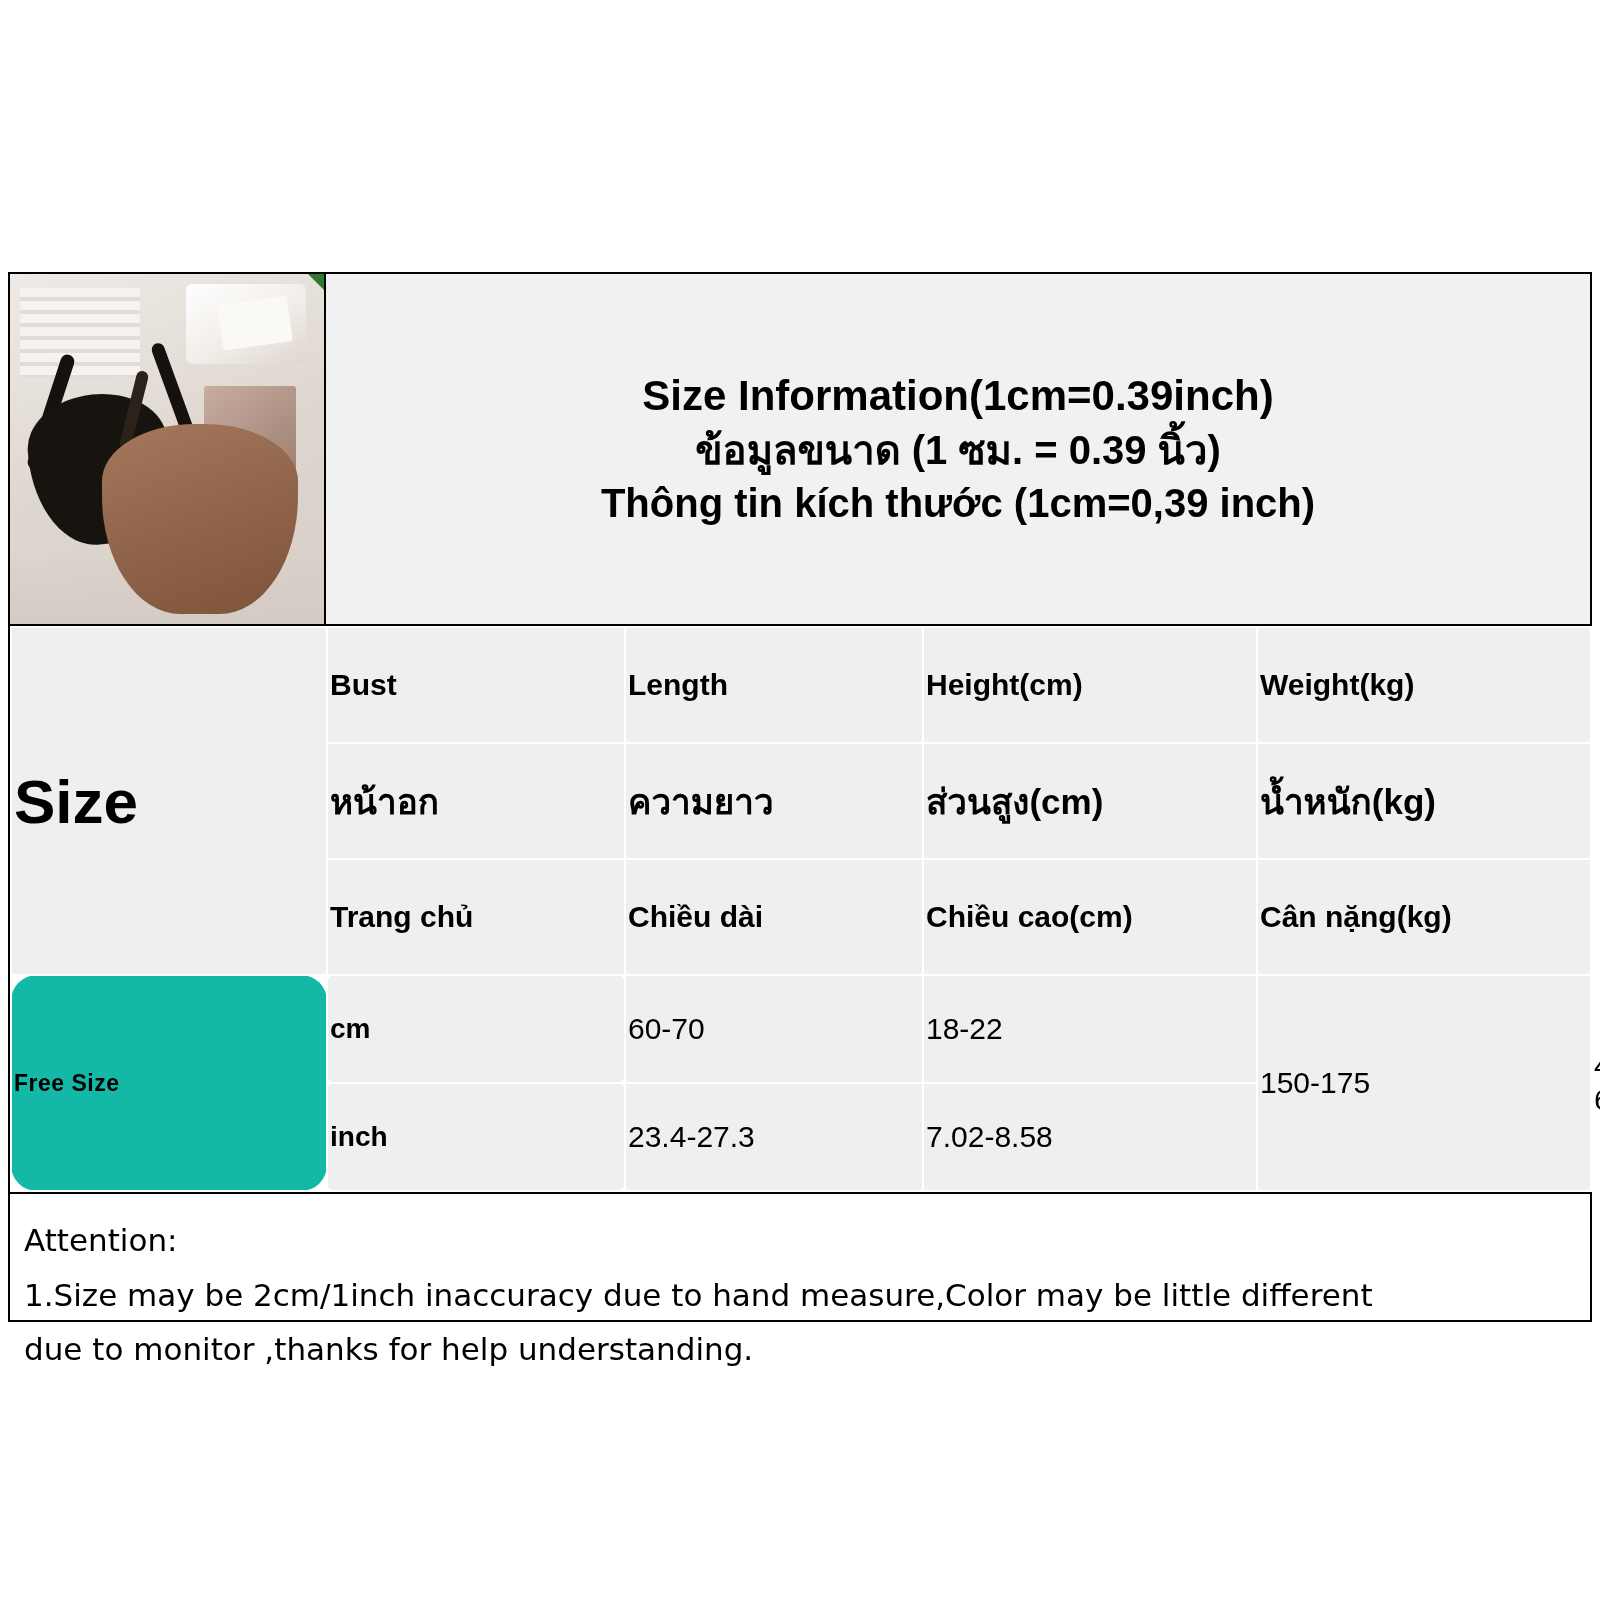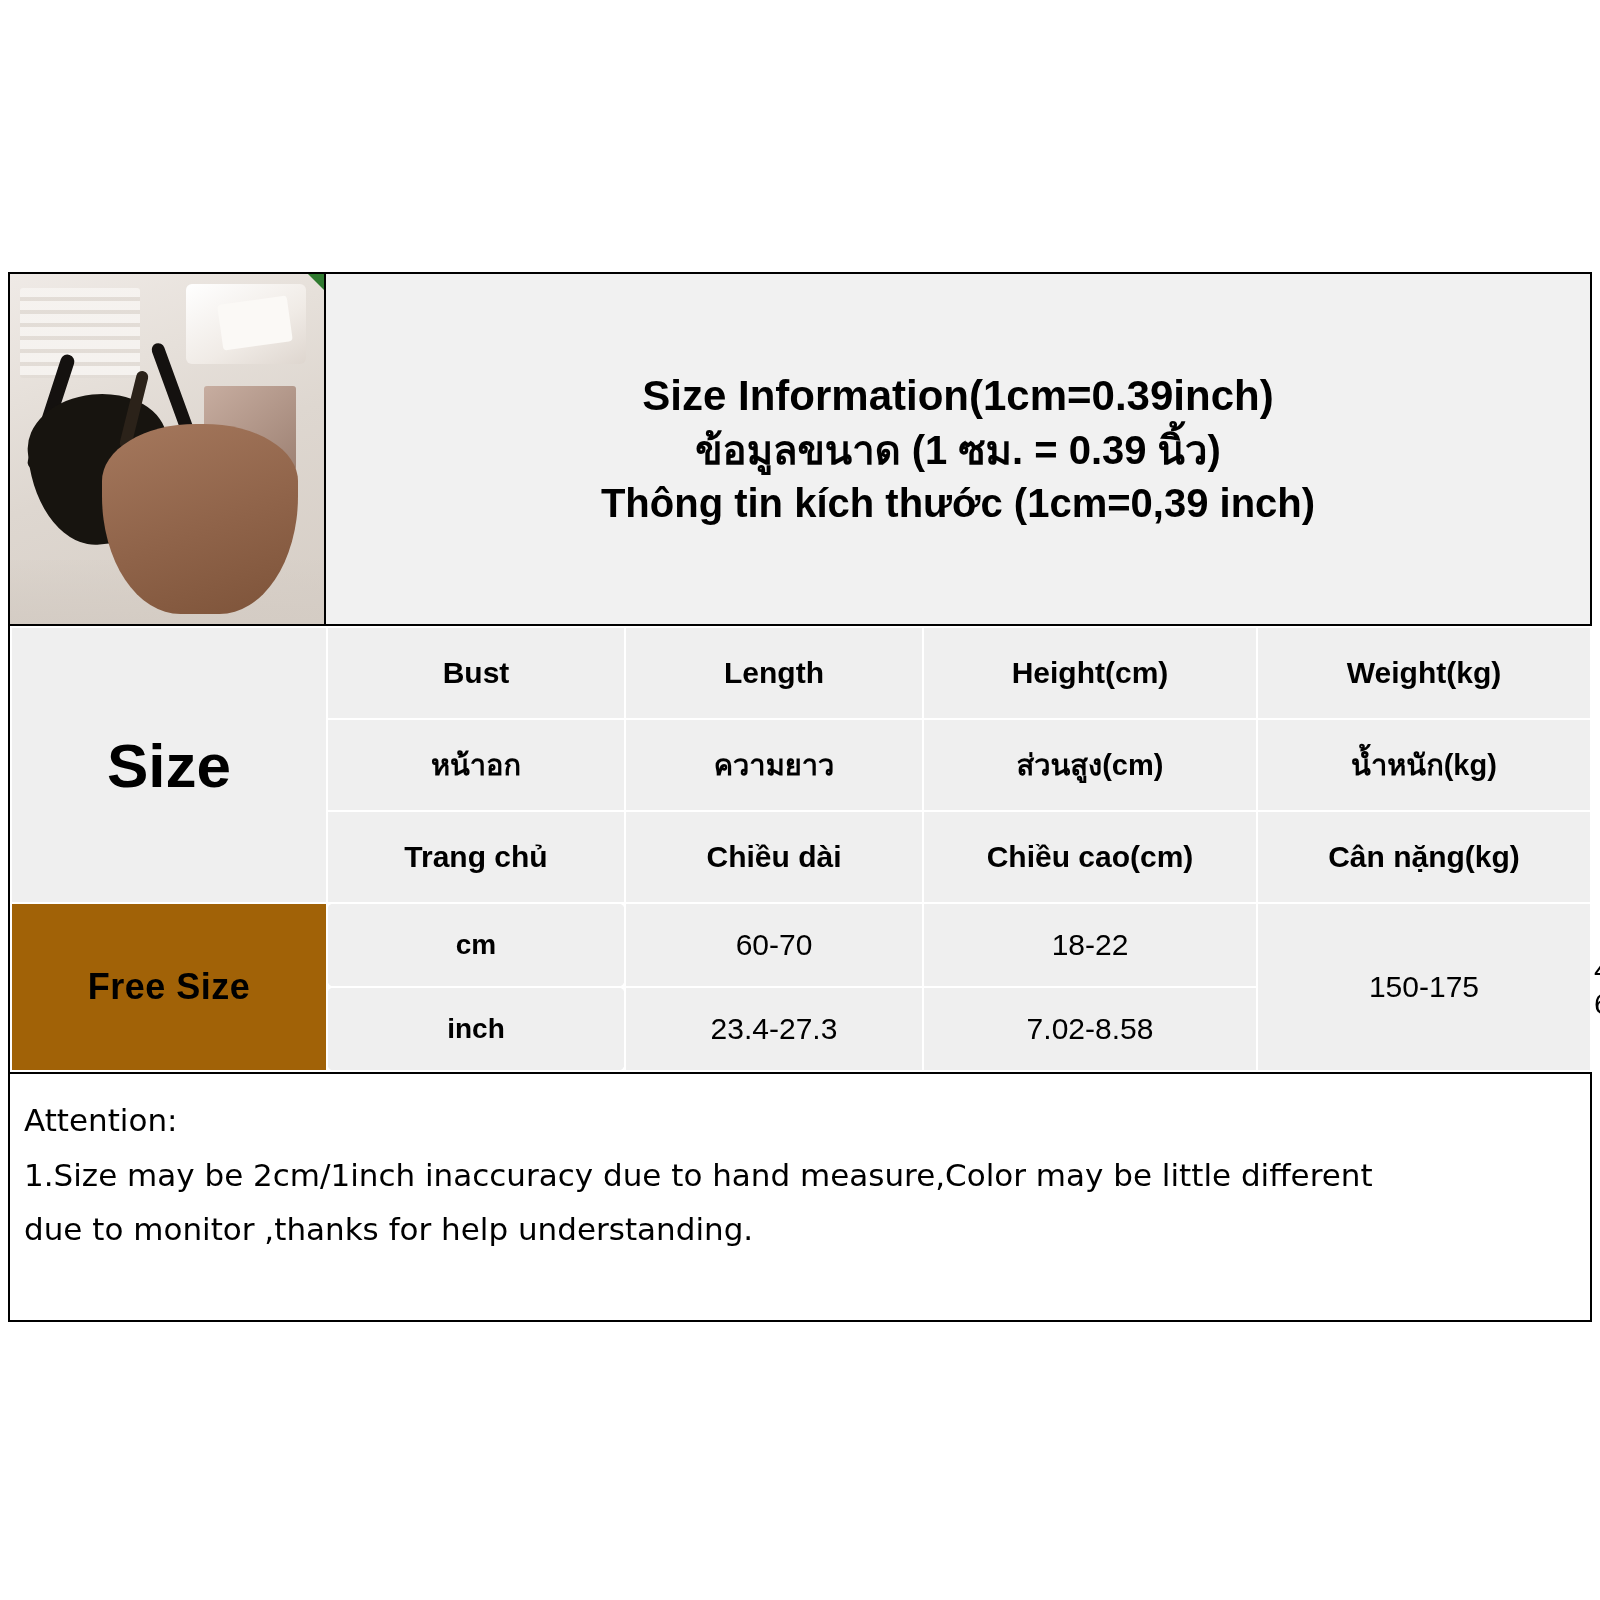--- a/index.html
+++ b/index.html
@@ -176,51 +176,51 @@
   .title-vi { font-size: 40px; }
 
   
   table.size-table {
     width: 100%;
     border-collapse: collapse;
     table-layout: fixed;
   }
   table.size-table td {
     border: 2px solid #ffffff;
-    text-align: center;
     vertical-align: middle;
     color: #000000;
     background: #efefef;
-    padding: 8px 2px;
+    padding: 20px 2px;
   }
   .col-size   { width: 316px; }
   .col-bust   { width: 298px; }
   .col-length { width: 298px; }
   .col-height { width: 334px; }
   .col-weight { width: 334px; }
 
   .cell-size-label {
     font-size: 62px;
     font-weight: bold;
     background: #e4e4e4;
   }
   .hdr {
     font-size: 30px;
     font-weight: bold;
     height: 74px;
   }
-  .hdr-th { font-size: 29px; font-weight: bold; }
+  .hdr-th { font-size: 35px; font-weight: bold; }
   .hdr-vi { font-size: 30px; font-weight: bold; }
 
   .row-free .free-label {
     width: 190px;
-    font-size: 36px;
-    font-weight: bold;
-    background: #a16207;
+    font-size: 23px;
+    font-weight: bold;
+    background: #14b8a6;
     letter-spacing: 0.5px;
+    border-radius: 26px;
   }
   .unit-cell {
     width: 126px;
     font-size: 28px;
     font-weight: bold;
     background: #e4e4e4;
     height: 66px;
     border-radius: 8px;
   }
   .val { font-size: 30px; background: #f4f4f4; }

